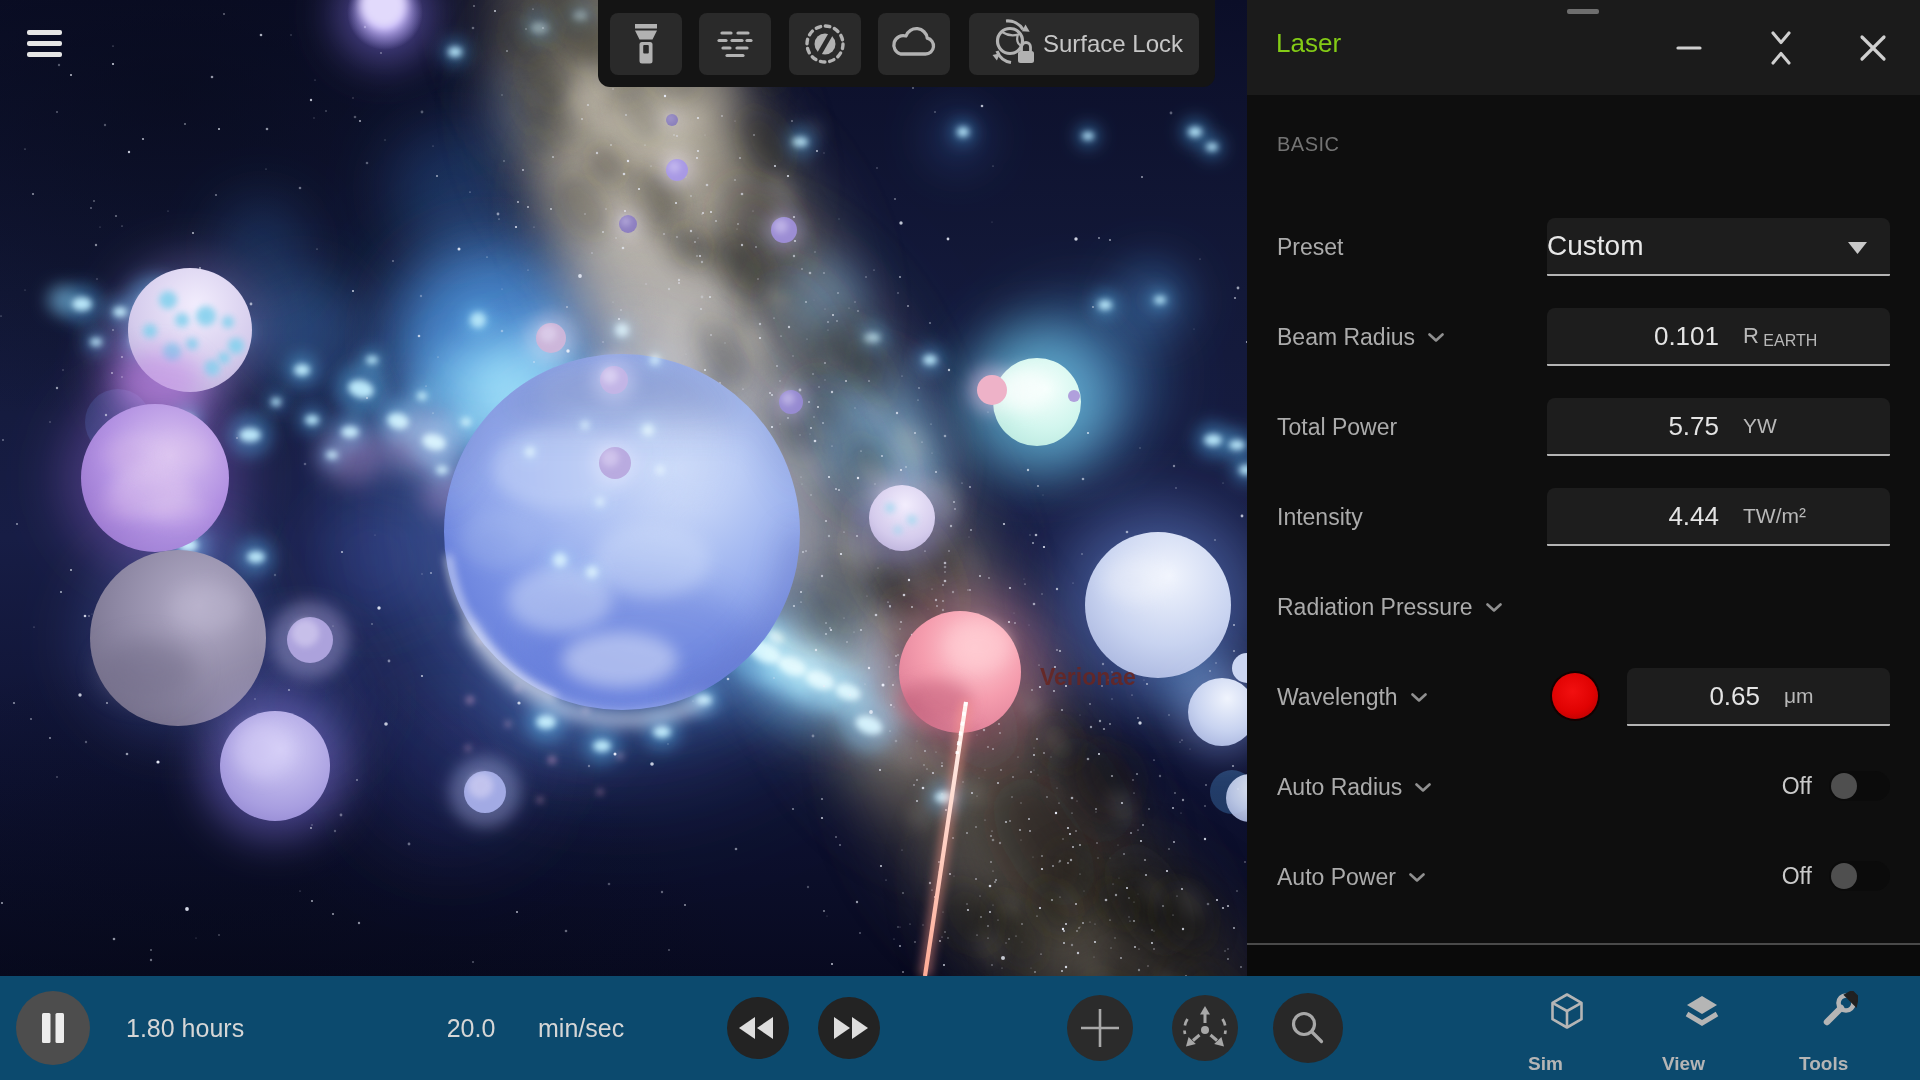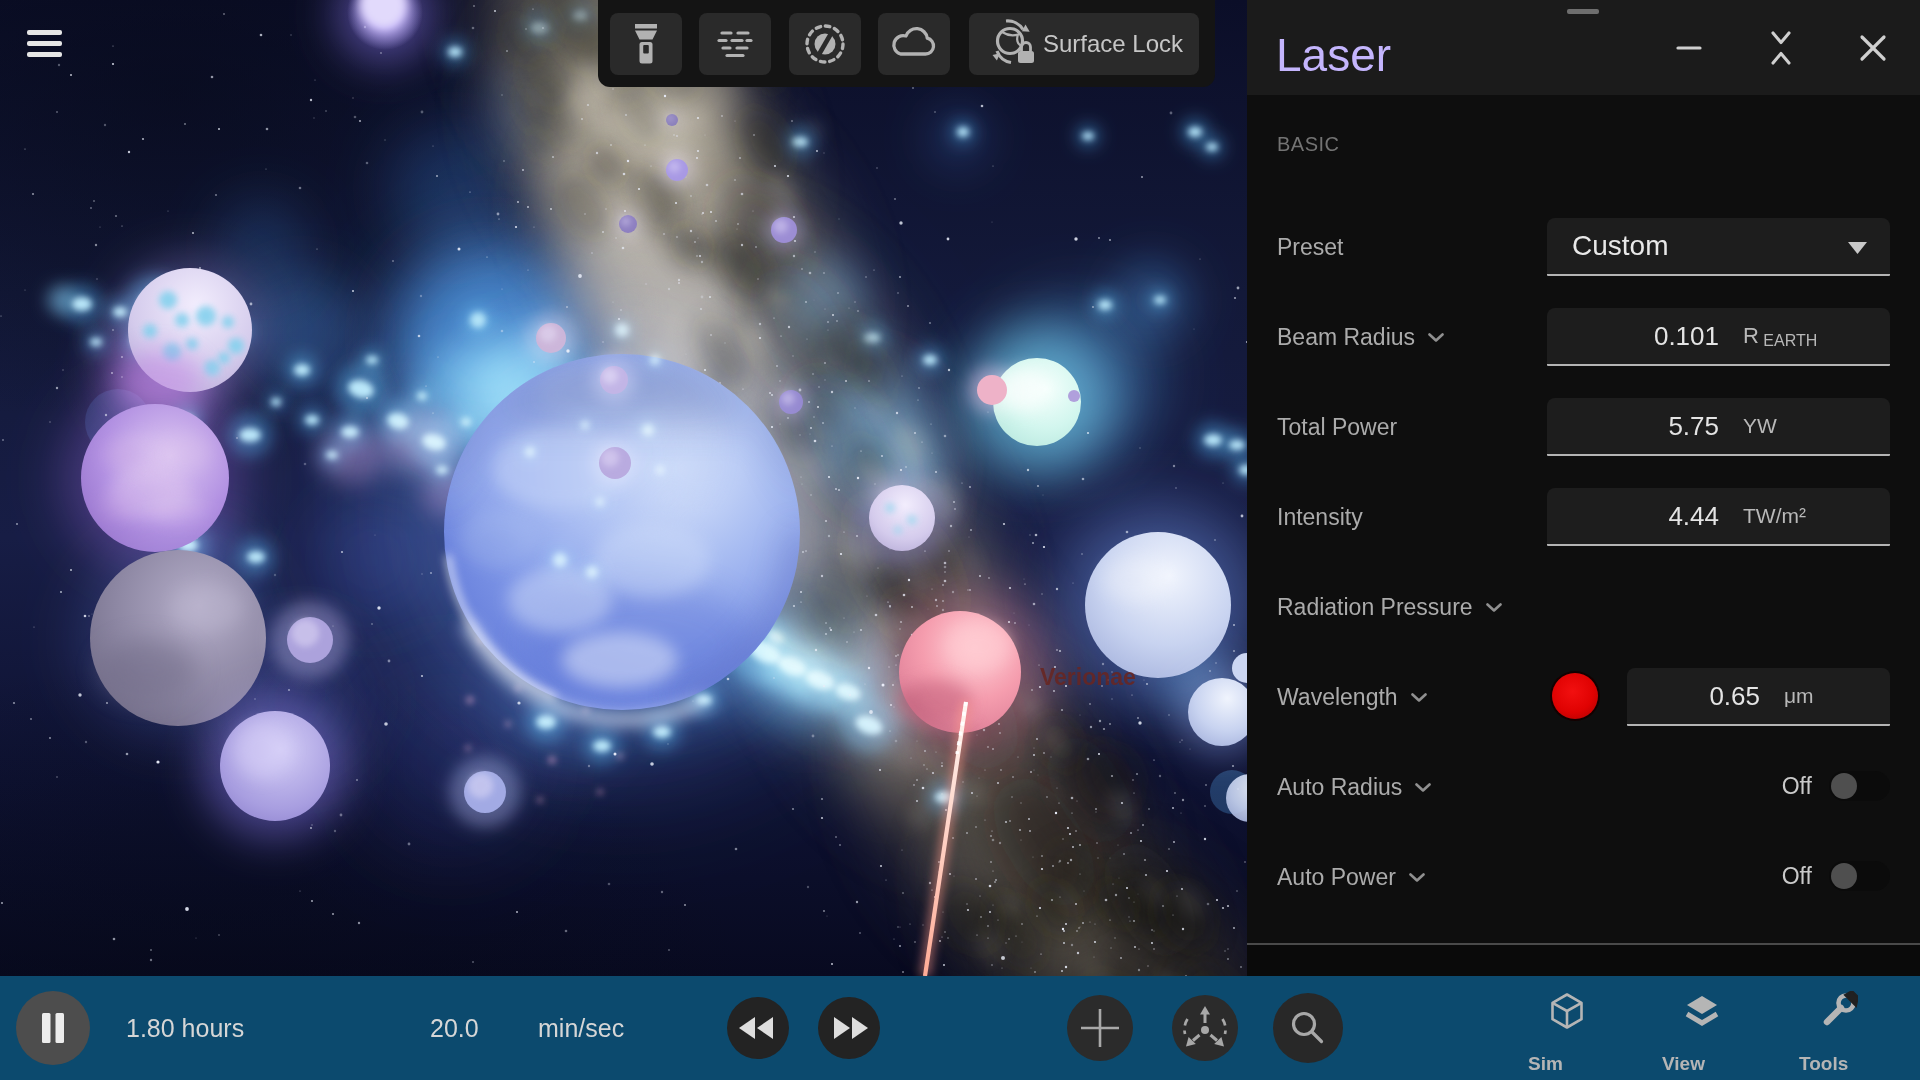--- a/index.html
+++ b/index.html
@@ -9,21 +9,21 @@
 
 #toolbar{left:598px;top:0;width:617px;height:87px;background:#141414;
  border-radius:0 0 12px 12px}
 .tbtn{position:absolute;top:13px;height:62px;background:#2a2a2a;border-radius:8px;
  display:flex;align-items:center;justify-content:center}
 
 #ham div{position:absolute;left:0;width:35px;height:4.5px;background:#e6e6e6;border-radius:2px}
 
 #panel{left:1247px;top:0;width:673px;height:976px;background:#0e0e0e}
 #phead{position:absolute;left:0;top:0;width:673px;height:95px;background:#1b1b1b}
-#ptitle{position:absolute;left:29px;top:28px;font-size:46px;color:#c4b5fd}
+#ptitle{position:absolute;left:29px;top:28px;font-size:26px;color:#84cc16}
 #pdash{position:absolute;left:320px;top:9px;width:32px;height:5px;background:#6e6e6e;border-radius:2px}
 .prow-label{position:absolute;left:30px;font-size:23px;color:#ababab;display:flex;align-items:center}
 .chev{margin-left:13px}
 .pbox{position:absolute;background:#1d1d1d;border-radius:8px 8px 1px 1px;
  border-bottom:2px solid #b4b4b4;height:58px;display:flex;align-items:center}
 .val{font-size:26px;color:#e4e4e4;text-align:right}
 .unit{font-size:21px;color:#b8b8b8;margin-left:24px}
 #basic{position:absolute;left:30px;top:133px;font-size:20px;color:#737373;letter-spacing:0.5px}
 .toggle{position:absolute;width:61px;height:30px;border-radius:15px;background:#0b0b0b}
 .toggle .knob{position:absolute;left:2px;top:2px;width:26px;height:26px;border-radius:50%;background:#4f4f4f}
@@ -1509,21 +1509,21 @@
 <polyline points="2,32 10,22.5 18,32" fill="none" stroke="#cfcfcf" stroke-width="3.1" stroke-linecap="round" stroke-linejoin="round"></polyline>
         </svg>
 <svg class="abs" style="left:612px;top:34px" width="28" height="28" viewBox="0 0 28 28">
 <line x1="3" y1="3" x2="25" y2="25" stroke="#cfcfcf" stroke-width="3.2" stroke-linecap="round"></line>
 <line x1="25" y1="3" x2="3" y2="25" stroke="#cfcfcf" stroke-width="3.2" stroke-linecap="round"></line>
         </svg>
 </div>
 <div id="basic">BASIC</div>
 <div class="prow-label" style="top:231px;height:32px">Preset</div>
 <div class="pbox" style="left:300px;top:218px;width:343px">
-<span style="font-size:28px;color:#e8e8e8;margin-left:25px">Custom</span>
+<span style="font-size:28px;color:#e8e8e8;">Custom</span>
 <svg style="position:absolute;right:23px;top:24px" width="19" height="13" viewBox="0 0 19 13">
 <polygon points="0,0 19,0 9.5,12" fill="#c8c8c8"></polygon>
         </svg>
 </div>
 <div class="prow-label" style="top:321px;height:32px">Beam Radius<svg class="chev" width="16" height="9" viewBox="0 0 16 9">
           <polyline points="1.5,1.5 8,7.5 14.5,1.5" fill="none" stroke="#909090" stroke-width="2.6" stroke-linecap="round" stroke-linejoin="round"></polyline>
         </svg></div>
 <div class="pbox" style="left:300px;top:308px;width:343px">
         <span class="val" style="width:172px">0.101</span>
         <span class="unit"><span style="font-size:22px">R</span><span style="font-size:16px;vertical-align:-3px">&nbsp;EARTH</span></span>
@@ -1568,21 +1568,21 @@
       <div id="pfoot"></div>
     </div>
 <div id="bbar" class="abs">
 <div class="cbtn" style="left:16px;top:15px;width:74px;height:74px;background:#4d4d4d">
 <svg width="30" height="32" viewBox="-15 -16 30 32">
 <rect x="-11" y="-15" width="8.5" height="30" rx="1.5" fill="#ececec"></rect>
 <rect x="2.5" y="-15" width="8.5" height="30" rx="1.5" fill="#ececec"></rect>
         </svg>
       </div>
 <div class="btxt" style="left:126px;top:38px">1.80 hours</div>
-<div class="btxt" style="left:430px;top:38px;width:82px;text-align:left">20.0</div>
+<div class="btxt" style="left:430px;top:38px;width:82px;text-align:center">20.0</div>
 <div class="btxt" style="left:538px;top:38px">min/sec</div>
 <div class="cbtn" style="left:727px;top:21px;width:62px;height:62px;background:#232323">
         <svg width="40" height="24" viewBox="-20 -12 40 24">
 <polygon points="-3,-11 -3,11 -19,0" fill="#dedede"></polygon>
 <polygon points="15,-11 15,11 -1,0" fill="#dedede"></polygon>
         </svg>
       </div>
 <div class="cbtn" style="left:818px;top:21px;width:62px;height:62px;background:#232323">
         <svg width="40" height="24" viewBox="-20 -12 40 24">
 <polygon points="3,-11 3,11 19,0" fill="#dedede"></polygon>

